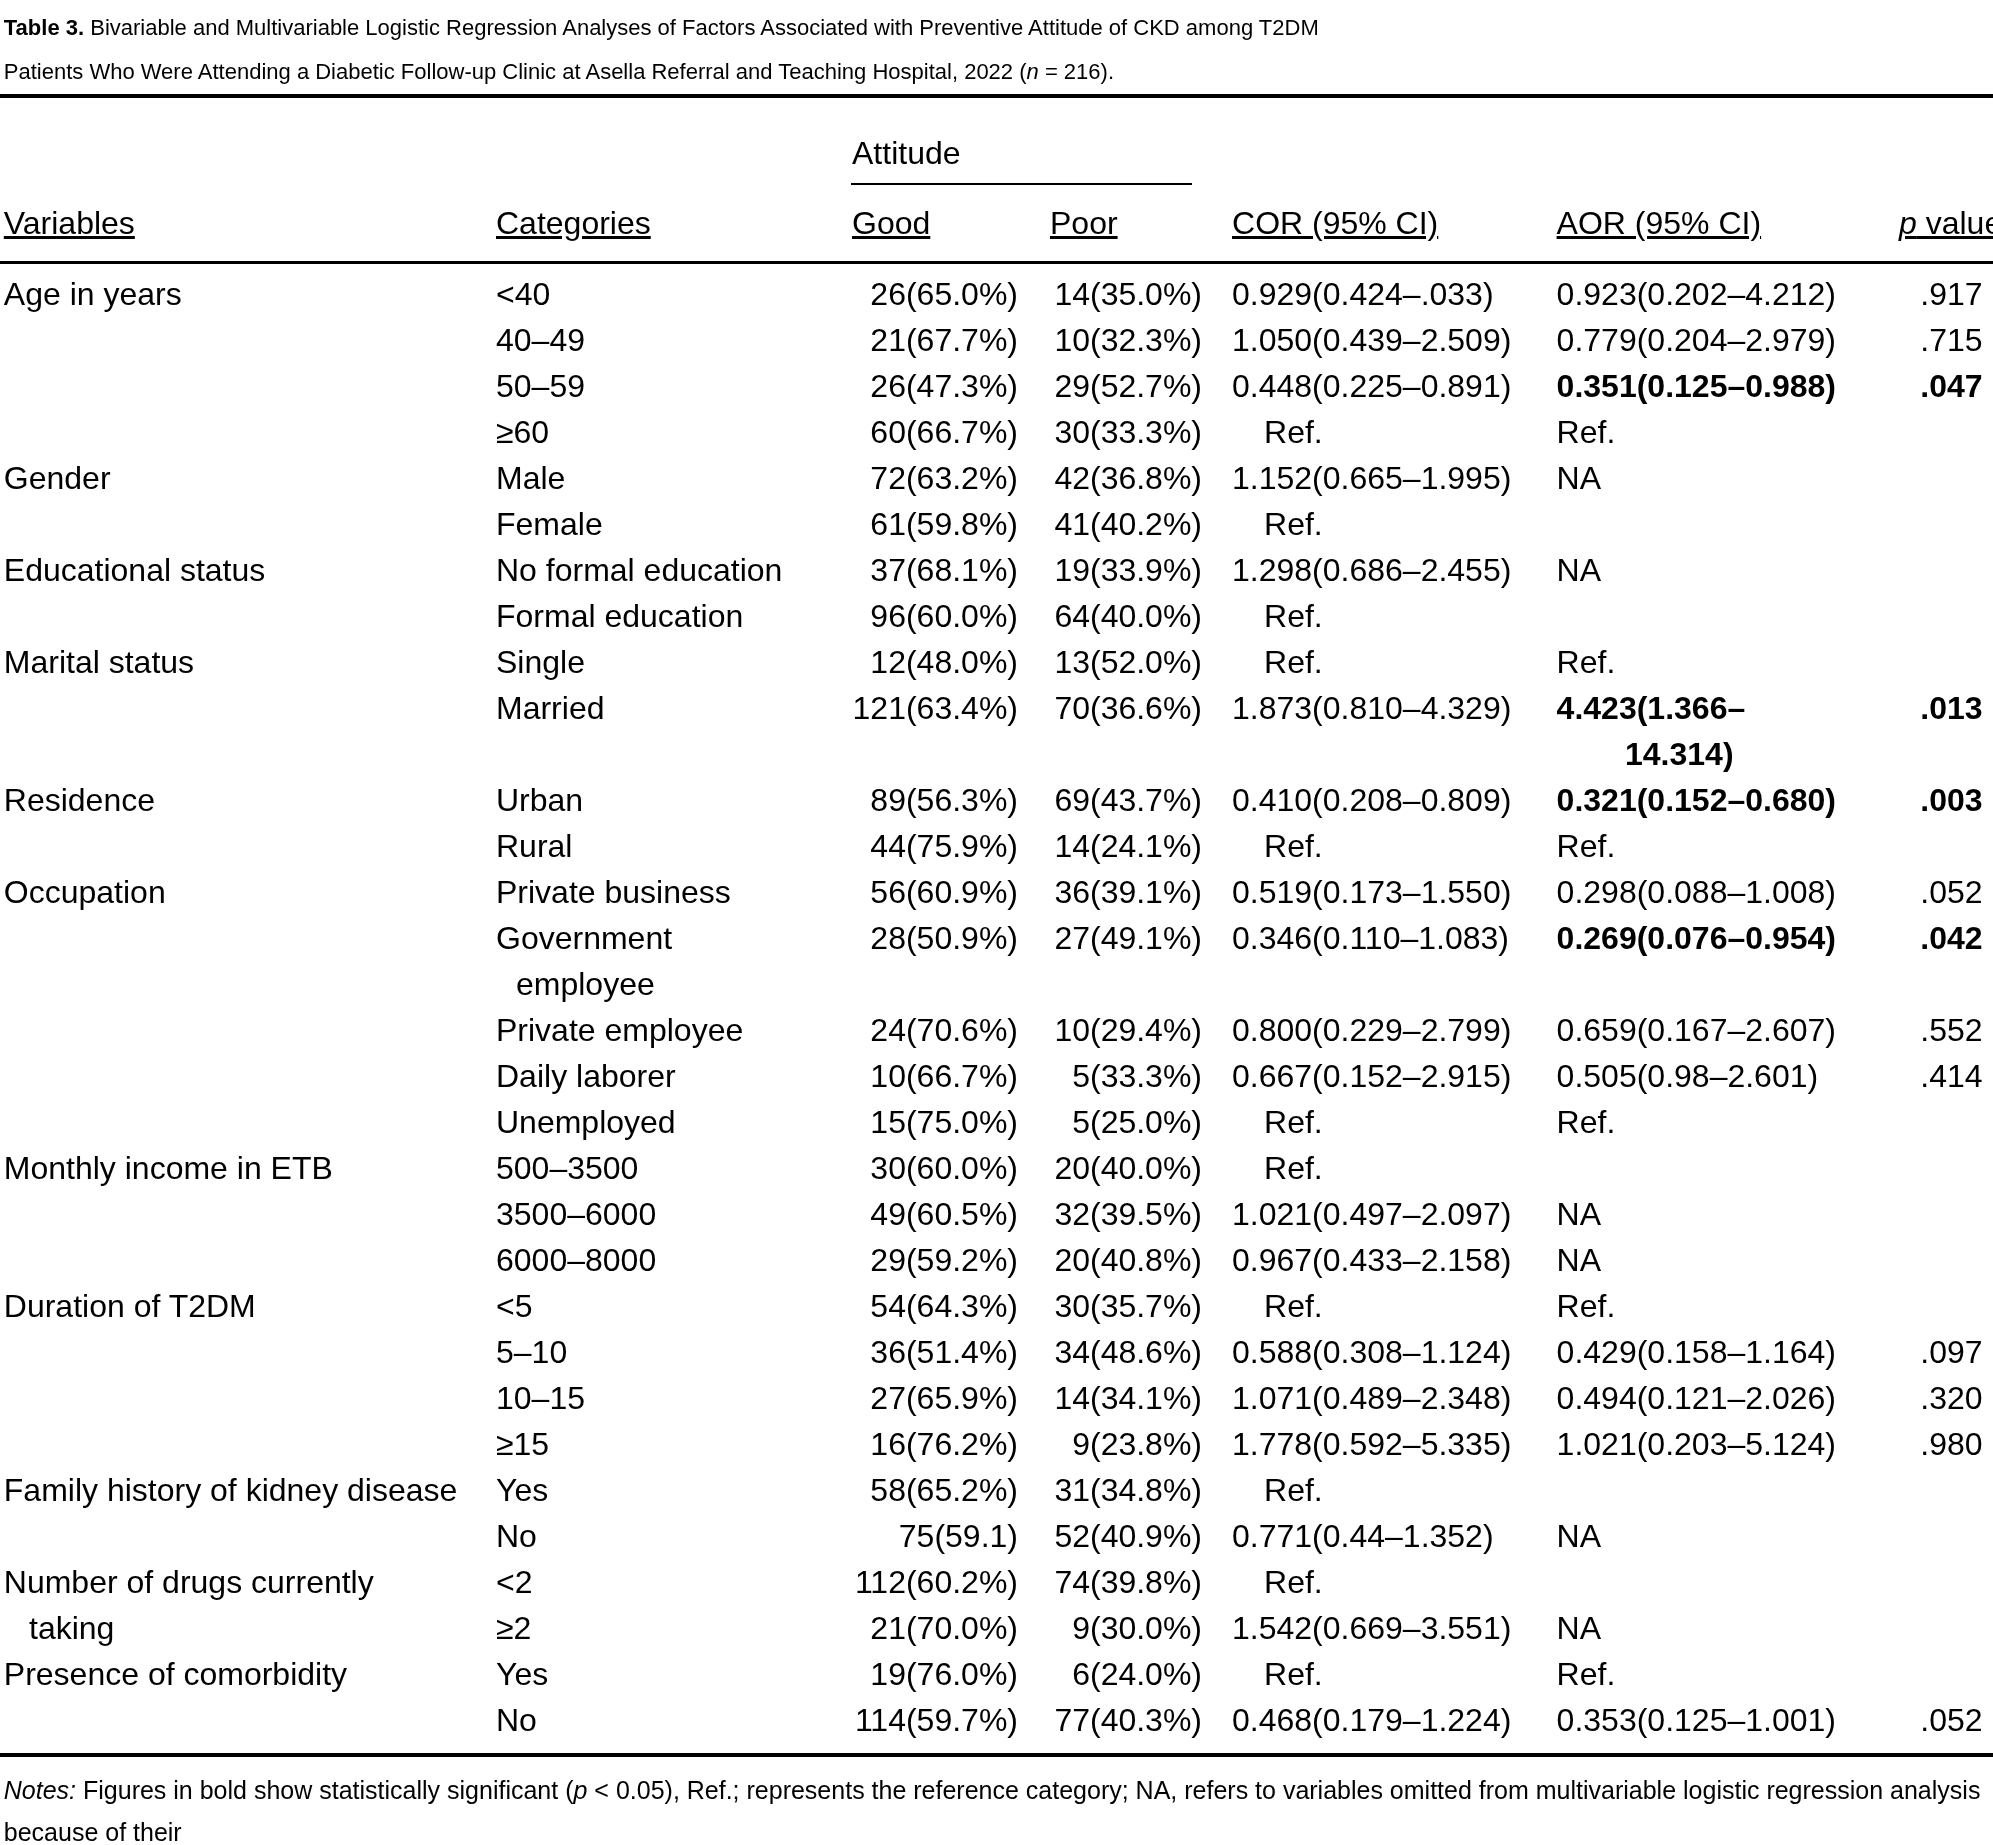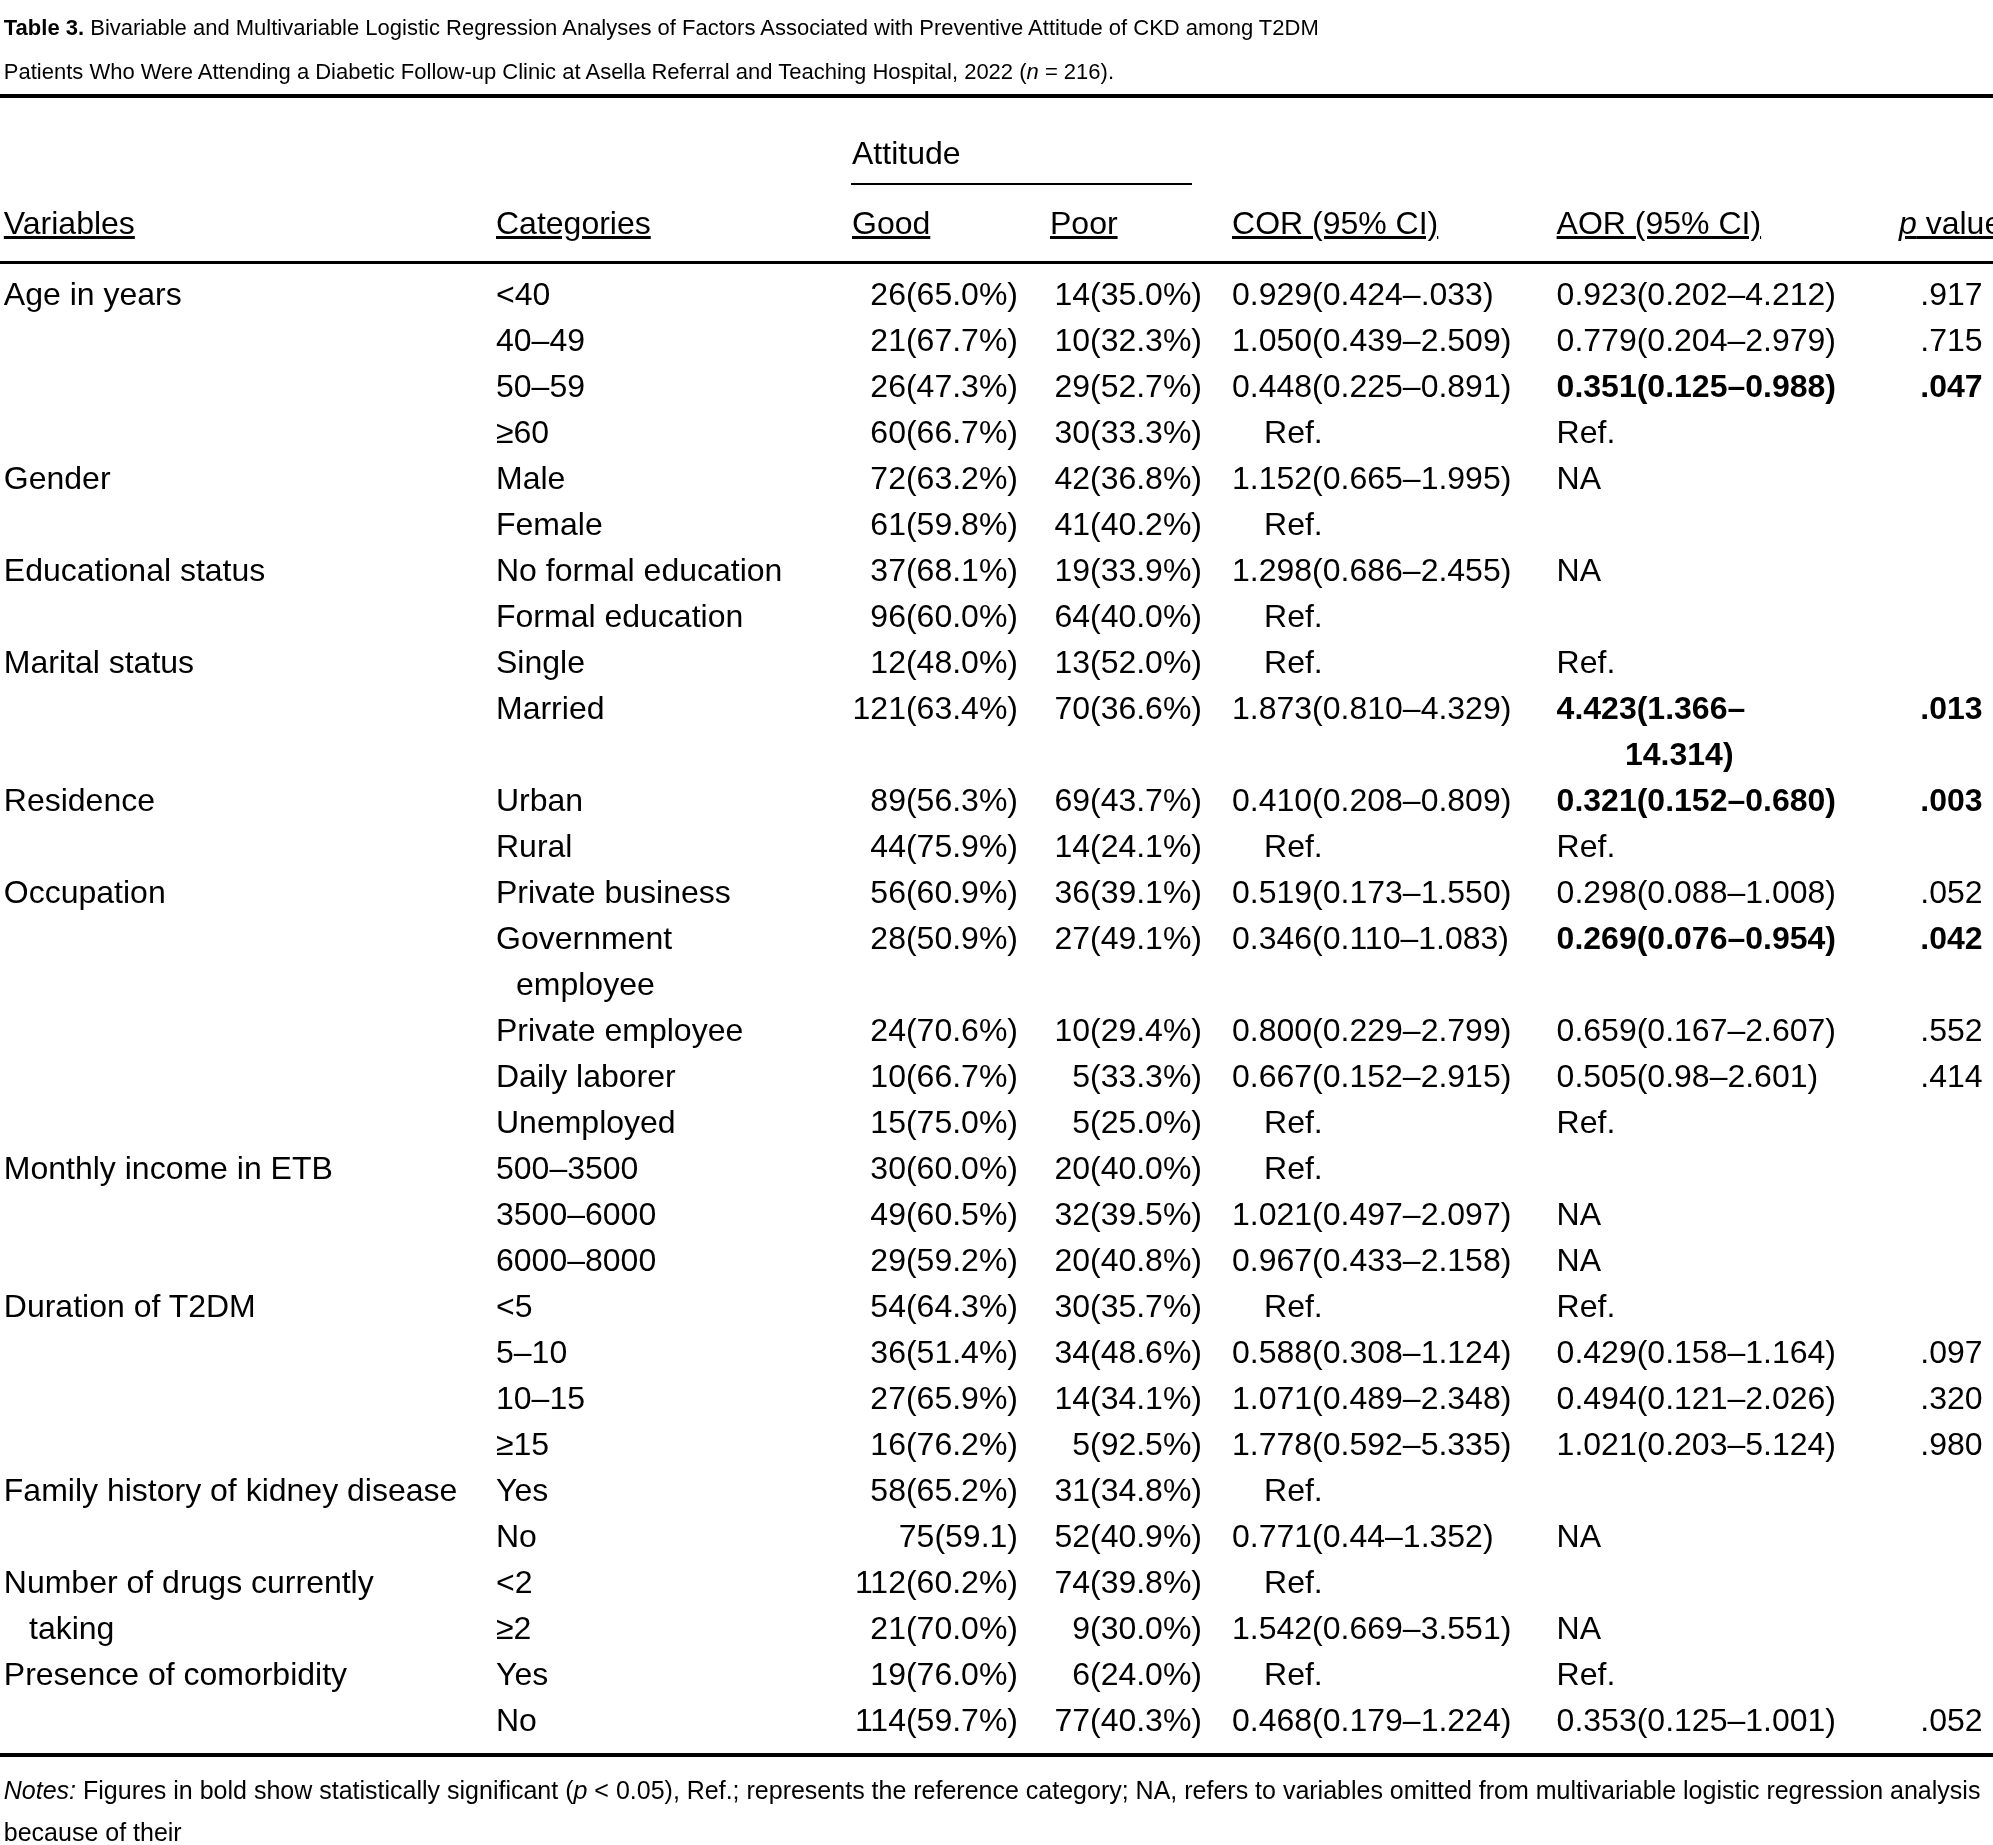--- a/index.html
+++ b/index.html
@@ -316,21 +316,21 @@
         <td class="num">27(65.9%)</td>
         <td class="num">14(34.1%)</td>
         <td class="cor">1.071(0.489–2.348)</td>
         <td class="aor">0.494(0.121–2.026)</td>
         <td class="pv">.320</td>
       </tr>
       <tr>
         <td class="var"></td>
         <td class="cat">≥15</td>
         <td class="num">16(76.2%)</td>
-        <td class="num">5(92.5%)</td>
+        <td class="num">9(23.8%)</td>
         <td class="cor">1.778(0.592–5.335)</td>
         <td class="aor">1.021(0.203–5.124)</td>
         <td class="pv">.980</td>
       </tr>
       <tr>
         <td class="var">Family history of kidney disease</td>
         <td class="cat">Yes</td>
         <td class="num">58(65.2%)</td>
         <td class="num">31(34.8%)</td>
         <td class="cor ref">Ref.</td>

